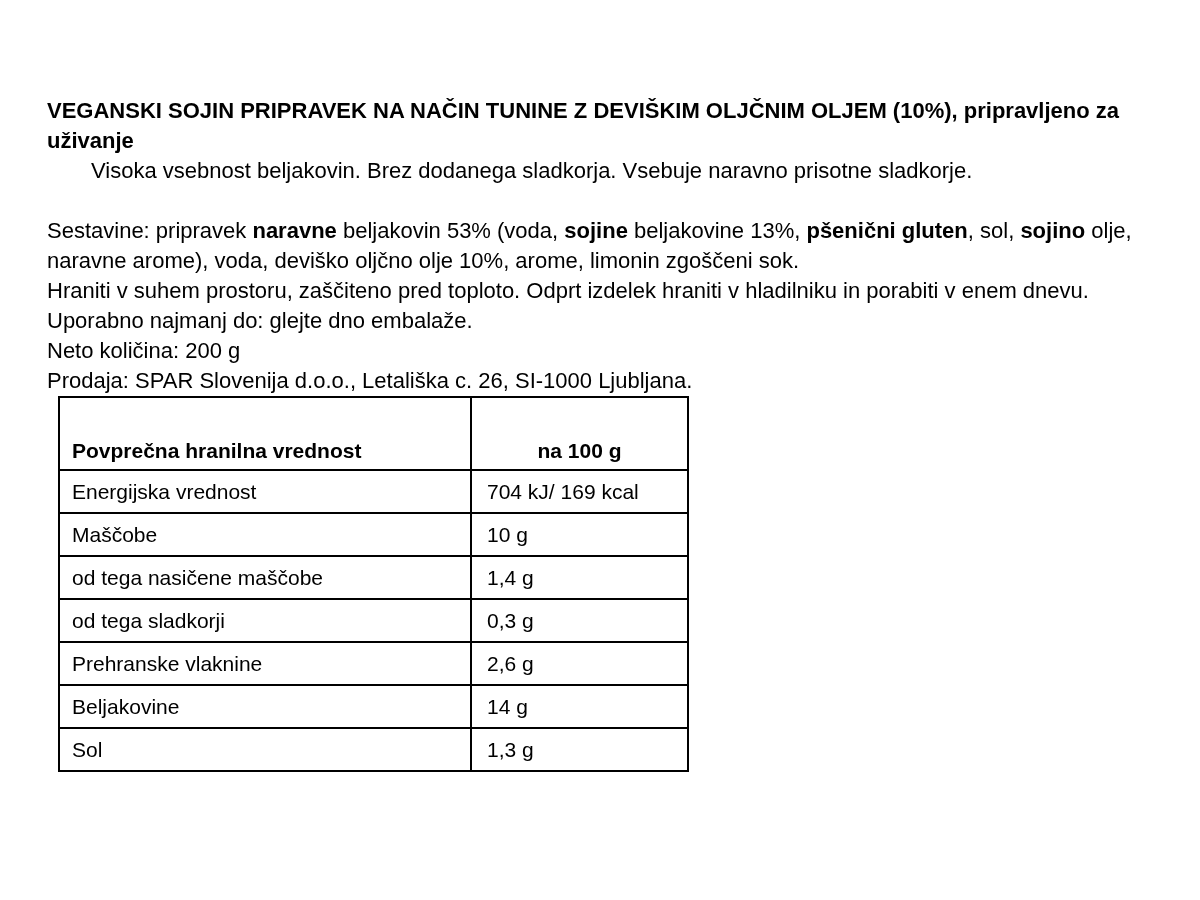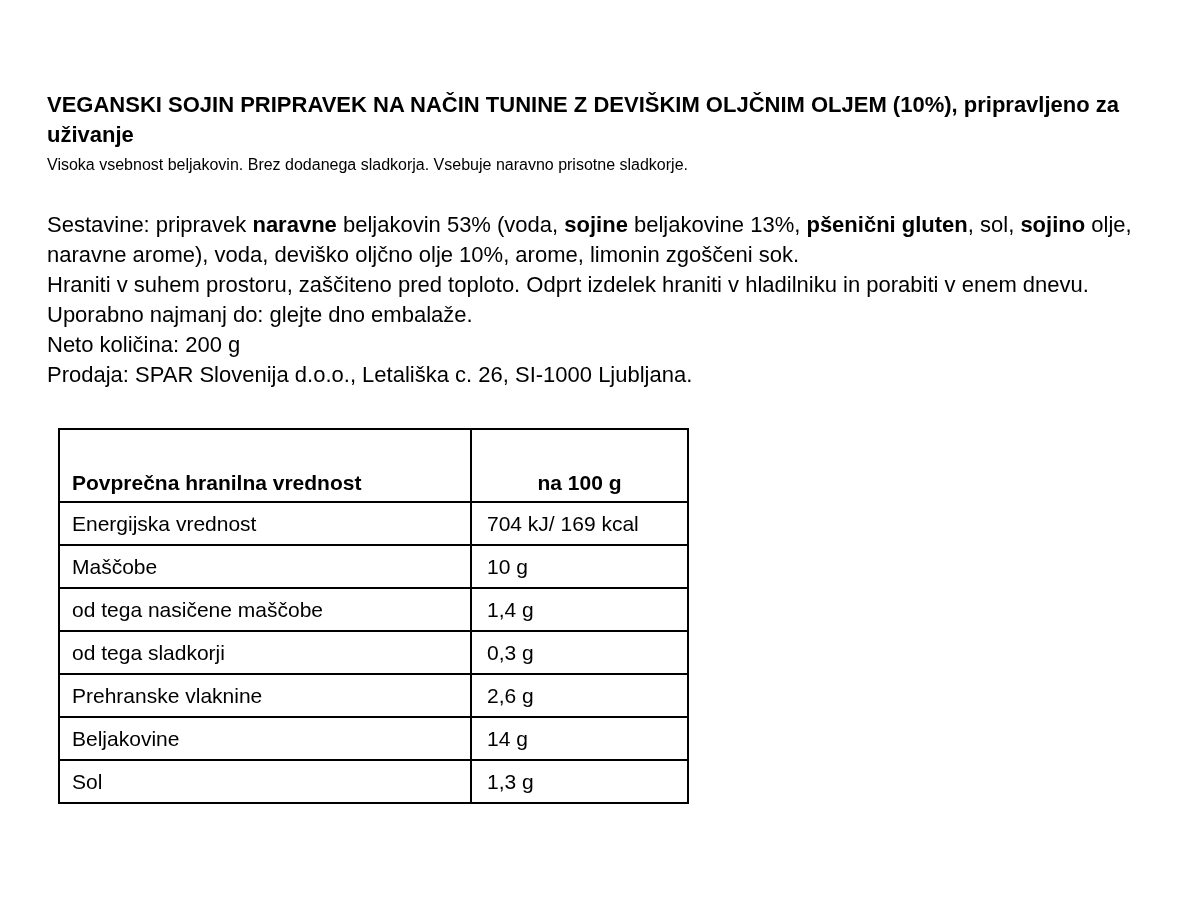--- a/index.html
+++ b/index.html
@@ -8,40 +8,40 @@
     width: 1200px;
     height: 900px;
     position: relative;
     font-family: "Liberation Sans", sans-serif;
     color: #000000;
     overflow: hidden;
   }
   .label-sheet {
     position: absolute;
     left: 47px;
-    top: 90px;
+    top: 96px;
     width: 1105px;
   }
   .product-title {
     font-size: 22px;
     font-weight: bold;
     line-height: 30px;
   }
   .claims-line {
-    font-size: 16px;
+    font-size: 22px;
     line-height: 30px;
+    margin-left: 44px;
   }
   .spacer-line { height: 30px; }
   .body-par {
     font-size: 22px;
     line-height: 30px;
   }
   .body-par b { font-weight: bold; }
   table.nutrition {
-    margin-top: 38px;
     margin-left: 11px;
     border-collapse: collapse;
     table-layout: fixed;
     width: 629px;
     font-size: 21px;
   }
   table.nutrition th, table.nutrition td {
     border: 2px solid #000000;
     overflow: hidden;
     white-space: nowrap;

